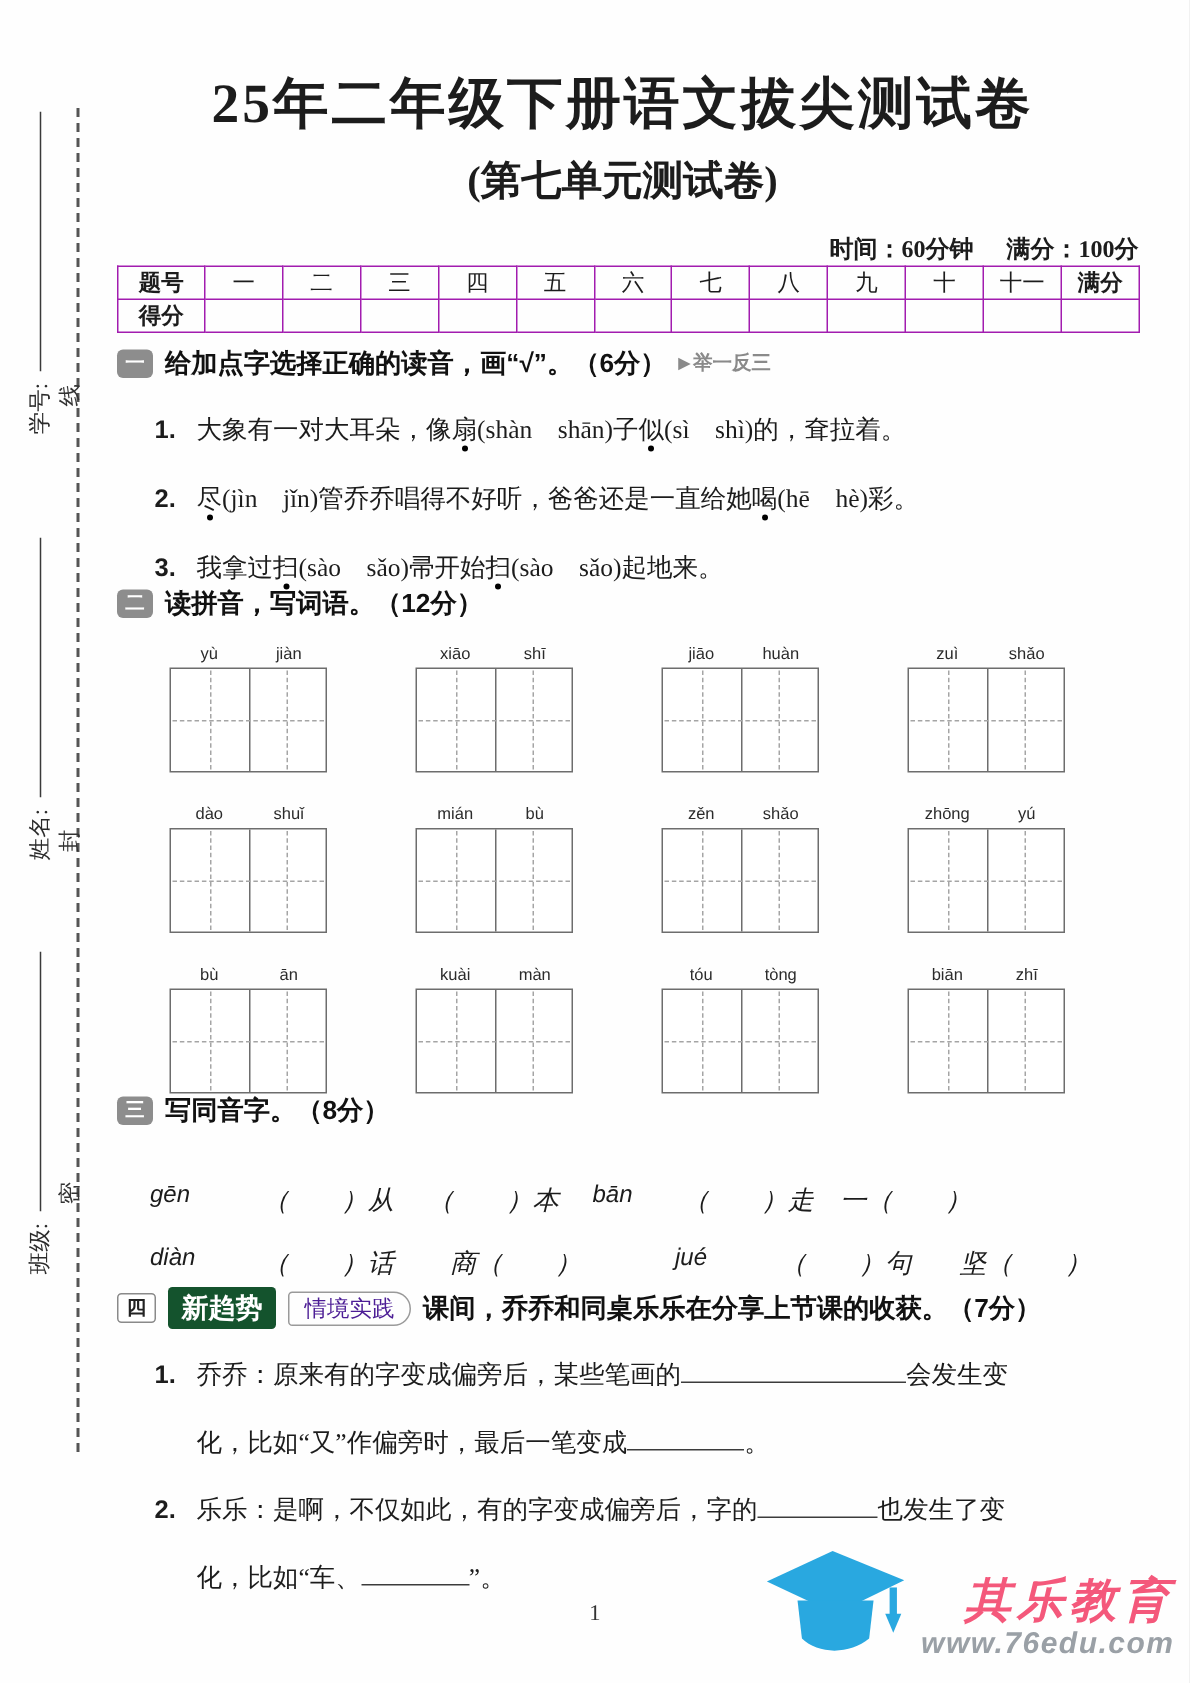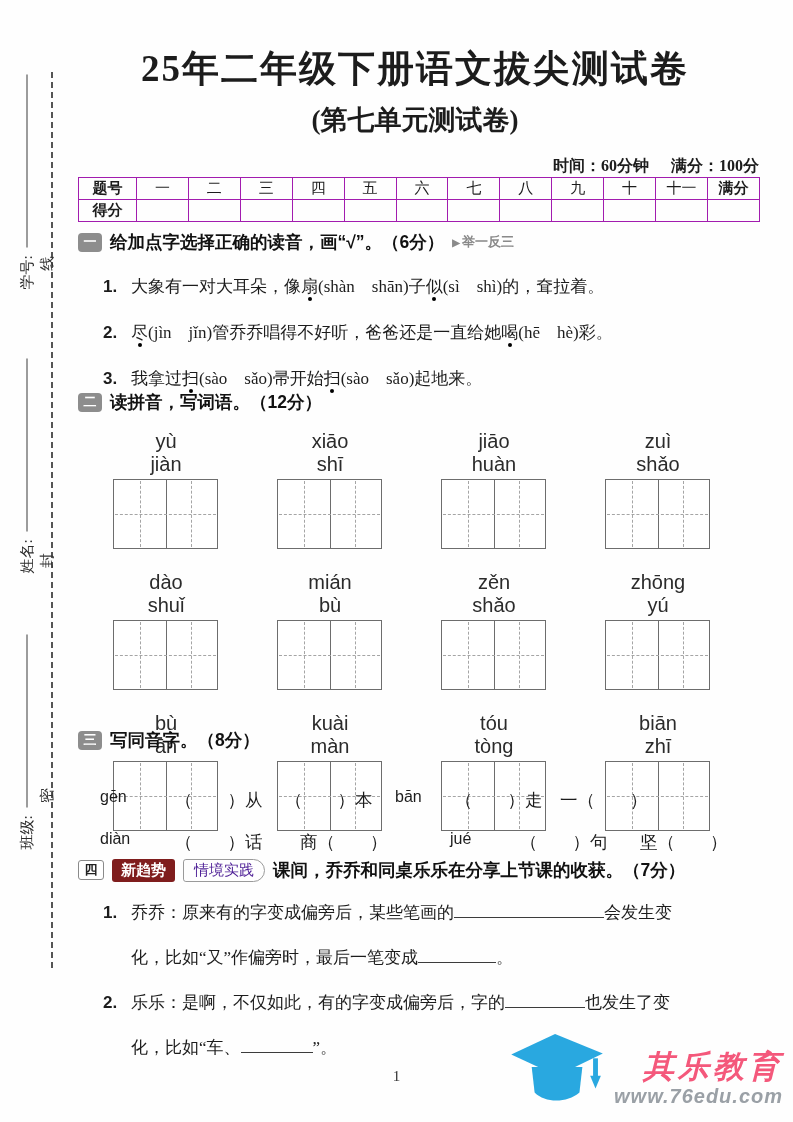--- a/index.html
+++ b/index.html
@@ -38,34 +38,34 @@
   .s1-items{margin-top:10px;padding-left:25px;font-size:17px;}
   .s1-item{display:flex;line-height:46px;}
   .s1-num{flex:0 0 28px;font-family:"Liberation Sans",sans-serif;font-weight:bold;}
   .seg-dot{position:relative;}
   .seg-dot::after{content:"";position:absolute;left:50%;bottom:-5px;transform:translateX(-50%);
                   width:4px;height:4px;border-radius:50%;background:#000;}
   
   .pin-grid{display:grid;grid-template-columns:repeat(4,1fr);row-gap:22px;margin:16px 30px 0 6px;
             justify-items:center;}
   .word-unit{width:106px;}
-  .plabel{display:flex;width:106px;font-family:"Liberation Sans",sans-serif;font-size:20px;
-          color:#2b2b2b;margin-bottom:3px;flex-direction:column;}
+  .plabel{display:flex;width:106px;font-family:"Liberation Sans",sans-serif;font-size:11px;
+          color:#2b2b2b;margin-bottom:3px;}
   .plabel span{flex:1;text-align:center;}
   .wbox{position:relative;width:103px;height:68px;border:1.5px solid #6d6d6d;background:#fff;}
   .wbox .mid{position:absolute;left:50%;top:0;bottom:0;width:0;border-left:1.5px solid #6d6d6d;}
   .wbox .hdash{position:absolute;top:50%;left:1px;right:1px;border-top:1px dashed #a5a5a5;}
   .wbox .vd1{position:absolute;left:25%;top:1px;bottom:1px;border-left:1px dashed #a5a5a5;}
   .wbox .vd2{position:absolute;left:75%;top:1px;bottom:1px;border-left:1px dashed #a5a5a5;}
   
-  .s3-rows{position:relative;height:96px;font-size:17.5px;}
+  .s3-rows{position:relative;height:96px;font-size:17.5px;font-style:italic;}
   .s3-rows .cell{position:absolute;white-space:nowrap;}
   .s3-rows .py{font-family:"Liberation Sans",sans-serif;font-size:16px;}
   
-  .badge-trend{background:#7f1d1d;color:#fff;font-size:15px;font-weight:bold;padding:2px 9px;
+  .badge-trend{background:#14532d;color:#fff;font-size:18px;font-weight:bold;padding:2px 9px;
                border-radius:3px;font-family:"Liberation Sans",sans-serif;}
   .badge-context{border:1.5px solid #9a9a9a;color:#4c1d95;font-size:15px;padding:1px 10px;
                  border-radius:3px 12px 12px 3px;font-family:"Liberation Sans",sans-serif;}
   .s4-items{margin-top:8px;font-size:17px;}
   .s4-line{line-height:45px;white-space:nowrap;}
   .s4-line1{display:flex;}
   .s4-num{flex:0 0 28px;padding-left:25px;box-sizing:content-box;font-family:"Liberation Sans",sans-serif;
           font-weight:bold;}
   .s4-cont{padding-left:53px;}
   .blank{display:inline-block;border-bottom:1.5px solid #3c3c3c;height:1.05em;vertical-align:baseline;}

